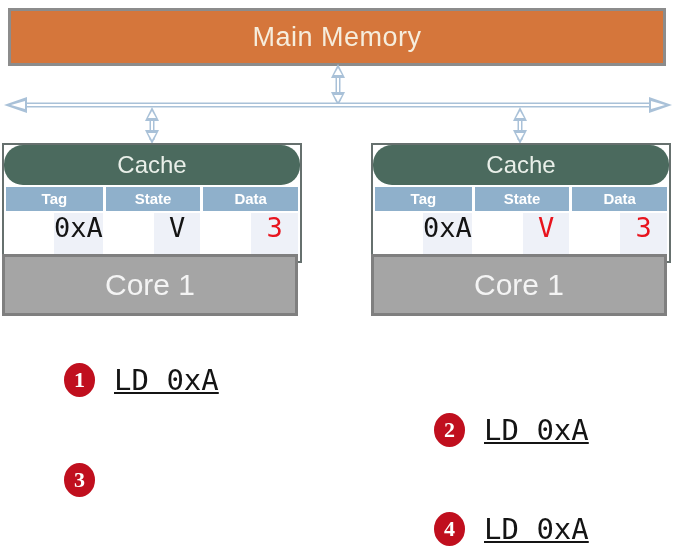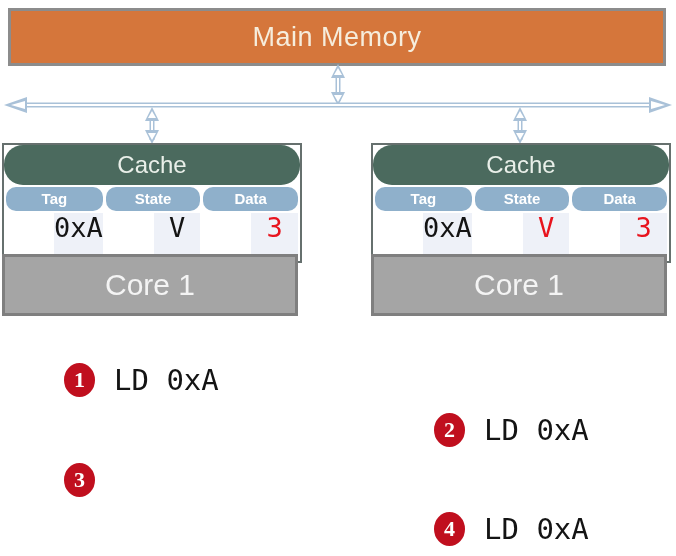--- a/index.html
+++ b/index.html
@@ -28,21 +28,21 @@
   .cache-title {
     height:40px; display:flex; align-items:center; justify-content:center;
     color:#e9efe9; font-size:24px;border-radius:19px;
   }
   .cache-grid {
     display:grid; grid-template-columns:1fr 1fr 1fr;
     gap:2px 3px; padding:2px; background:#ffffff;
   }
   .col-head {
     height:24px; line-height:24px; text-align:center;
-    color:#ffffff; font-size:15px; font-weight:bold;border-radius:10px;
+    color:#ffffff; font-size:15px; font-weight:bold;
   }
   .cell {
     height:46px; line-height:30px; text-align:center;
     background:#eef1f8; font-family:"DejaVu Sans Mono", monospace;
     font-size:27px; color:#141414;margin-left:48px;
   }
 
   
   .core {
     position:absolute; top:254px; width:290px; height:56px;
@@ -67,20 +67,21 @@
   .op-4 { left:434px; top:512px; }
   .op-num {
     width:31px; height:34px; border-radius:50%;
     display:flex; align-items:center; justify-content:center;
     color:#ffffff; font-family:"Liberation Serif", serif;
     font-size:22px; font-weight:bold;
   }
   .op-label {
     font-family:"DejaVu Sans Mono", monospace; font-size:29px; color:#141414;
     white-space:nowrap;
+    text-decoration:underline;
   }
 </style>
 </head>
 <body>
 
 <div id="canvas">
 
   <div class="main-memory" style="background: rgb(213, 118, 59);">
     <span>Main Memory</span>
   </div>

